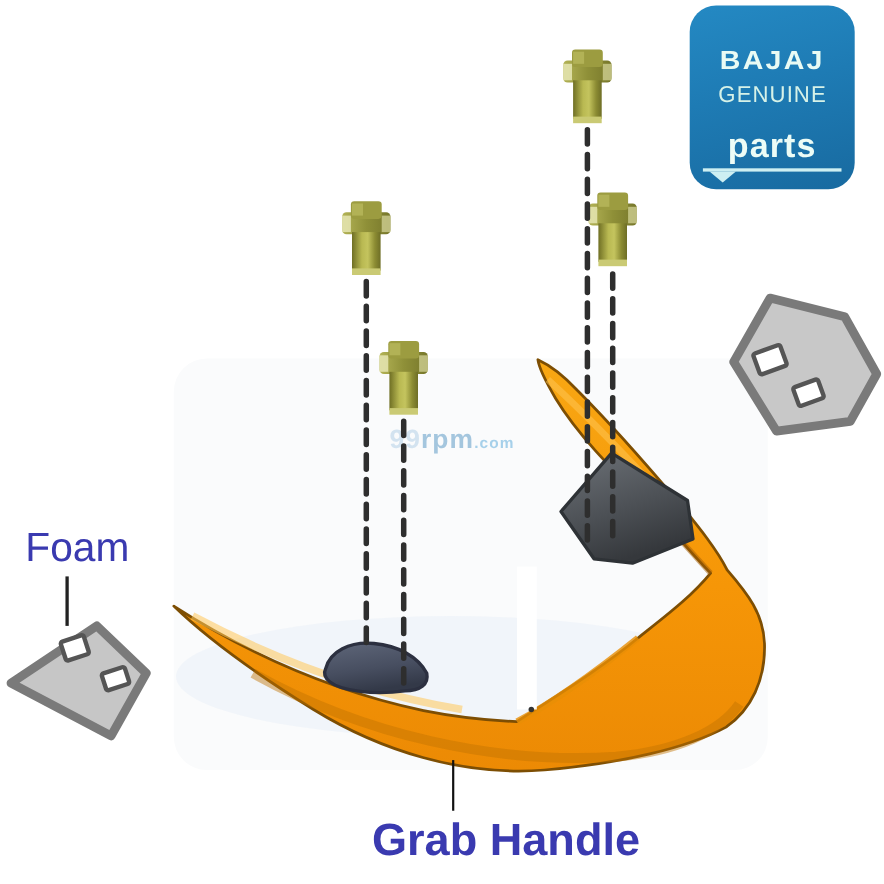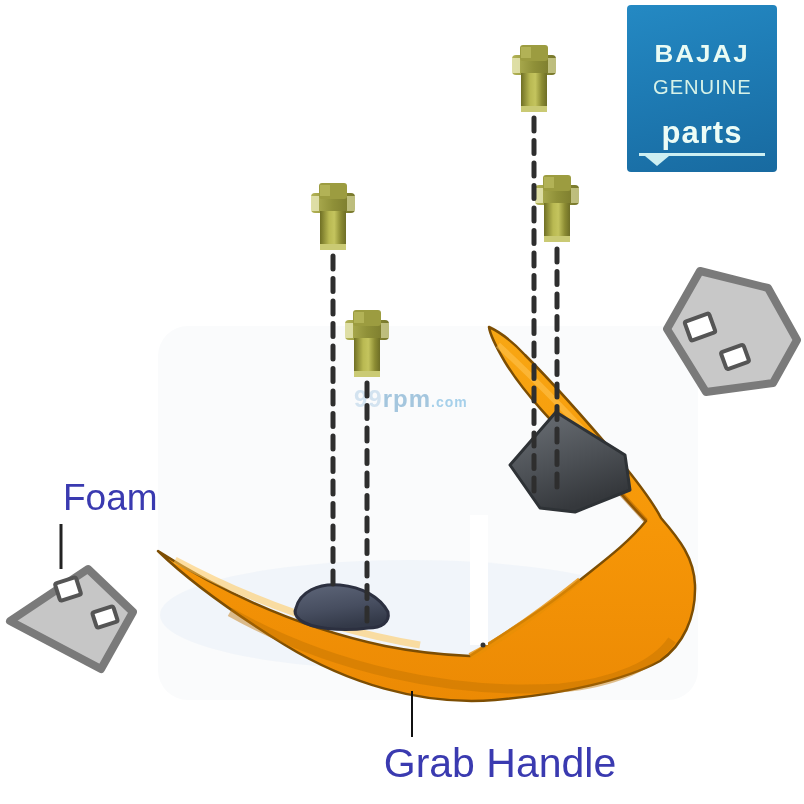--- a/index.html
+++ b/index.html
@@ -5,27 +5,26 @@
   html,body{margin:0;padding:0;background:#ffffff;}
   .canvas{
     position:relative;width:804px;height:804px;background:#ffffff;overflow:hidden;
     font-family:"Liberation Sans",sans-serif;
   }
   .diagram-svg{position:absolute;left:0;top:0;}
 
   .part-label{
     position:absolute;color:#3a3ab0;font-family:"Liberation Sans",sans-serif;
     white-space:nowrap;
-    margin-left:40px;
   }
   .foam-label{left:23px;top:477px;font-size:37px;font-weight:400;}
-  .grab-label{left:330px;top:740px;width:260px;text-align:center;font-size:41px;font-weight:400;}
+  .grab-label{left:330px;top:740px;width:260px;text-align:center;font-size:41px;font-weight:700;}
 
   .badge{
-    position:absolute;left:627px;top:5px;width:150px;height:167px;border-radius:4px;
+    position:absolute;left:627px;top:5px;width:150px;height:167px;border-radius:24px;
     background:linear-gradient(165deg,#2489c3 0%,#1e7bb4 45%,#186aa0 100%);
     display:flex;flex-direction:column;align-items:center;box-sizing:border-box;
     padding-top:36px;
   }
   .badge-brand{
     color:#e9fbf4;font-size:26px;font-weight:700;letter-spacing:2px;line-height:1;
     transform:scaleY(.92);
   }
   .badge-genuine{
     color:#d6f2e8;font-size:21px;font-weight:400;letter-spacing:1px;line-height:1;

